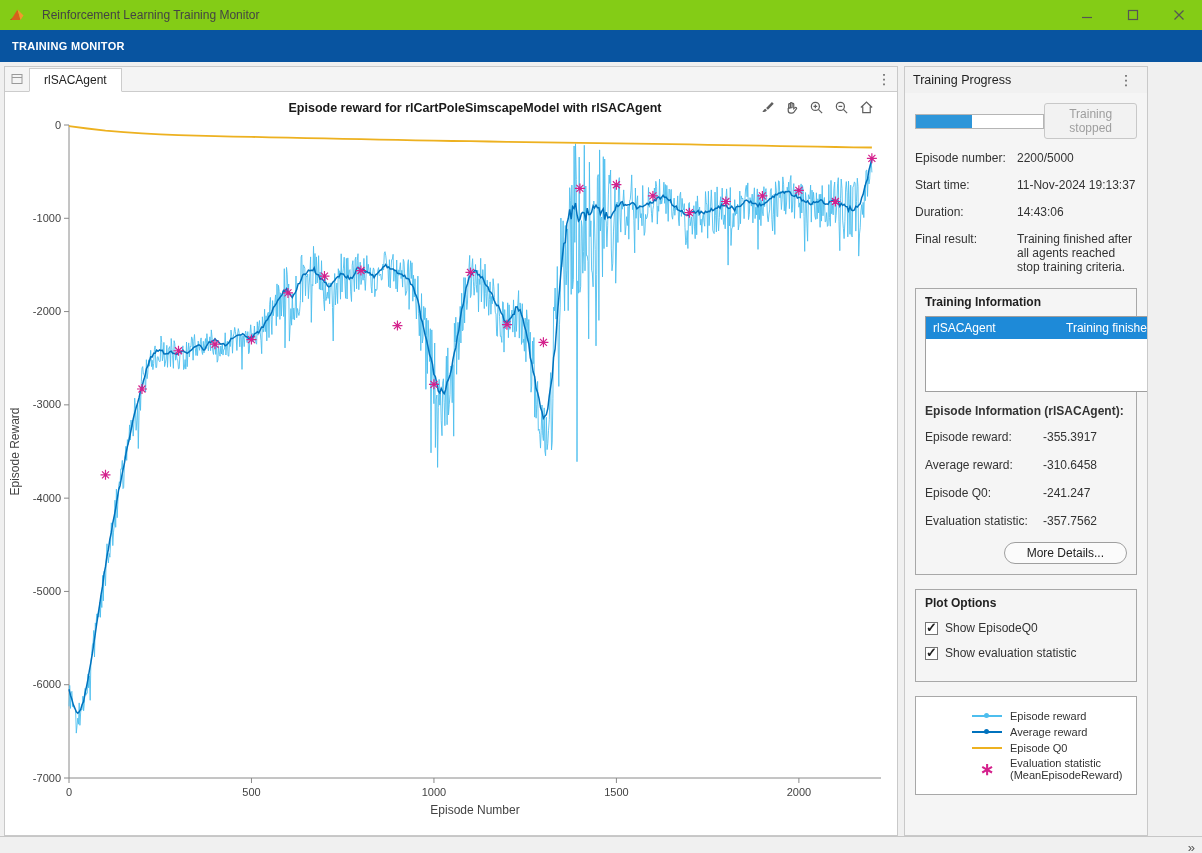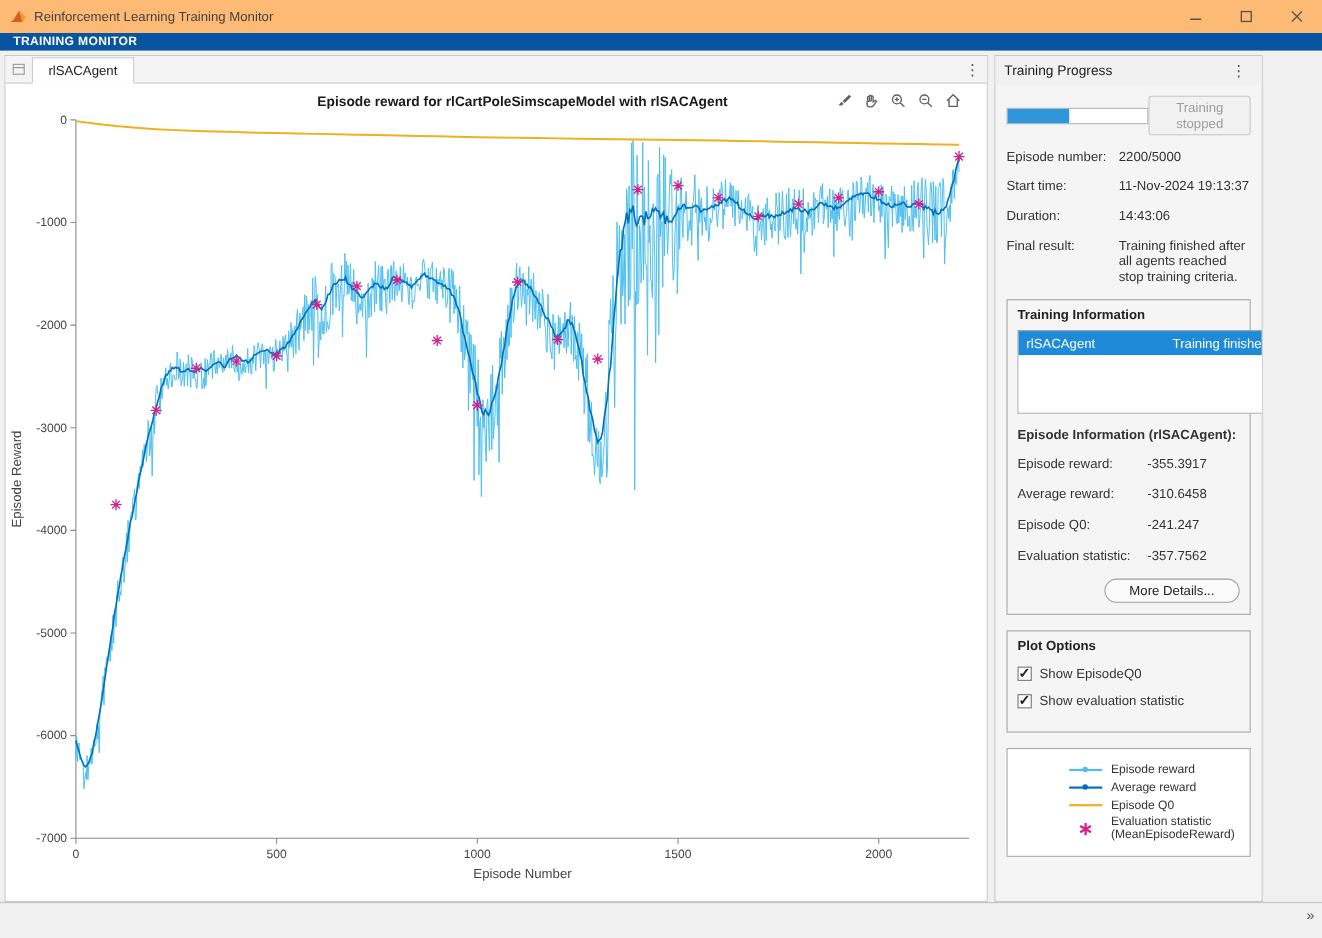--- a/index.html
+++ b/index.html
@@ -3,26 +3,26 @@
 <meta charset="utf-8">
 <style>
   * { box-sizing: border-box; }
   html,body { margin:0; padding:0; }
   body {
     width:1202px; height:853px; overflow:hidden; position:relative;
     font-family:"Liberation Sans", sans-serif; font-size:12px; color:#333;
     background:#f0f0f0;
   }
   
-  .titlebar { height:30px; display:flex; align-items:center; padding-left:8px; gap:7px; background:#fdba74; }
+  .titlebar { height:30px; display:flex; align-items:center; padding-left:8px; gap:18px; background:#84cc16; }
   .titlebar .title { color:#444; font-size:12px; }
   .win-controls { margin-left:auto; display:flex; height:100%; }
   .win-btn { width:46px; height:100%; display:flex; align-items:center; justify-content:center; color:#555; }
   
-  .ribbon { height:16px; color:#fff; display:flex; align-items:center; }
+  .ribbon { height:32px; color:#fff; display:flex; align-items:center; }
   .ribbon-tab { padding:0 12px; font-size:11px; font-weight:bold; letter-spacing:.3px; height:100%; display:flex; align-items:center; }
   
   .main { display:flex; height:770px; margin-top:4px; }
   .plot-panel { width:894px; margin-left:4px; background:#fff; border:1px solid #c9c9c9; display:flex; flex-direction:column; }
   .tabstrip { height:25px; background:#f4f4f4; border-bottom:1px solid #ccc; display:flex; align-items:flex-end; }
   .tabstrip-icon { width:24px; height:24px; display:flex; align-items:center; justify-content:center; color:#9a9a9a; }
   .tab { height:24px; background:#fff; border:1px solid #ccc; border-bottom:1px solid #fff; margin-bottom:-1px; padding:0 14px; display:flex; align-items:center; font-size:12px; color:#222; }
   .tab-menu, .rp-menu { margin-left:auto; width:26px; text-align:center; color:#555; font-size:14px; align-self:center; line-height:20px; }
   .plot-area { position:relative; flex:1; }
   #chart-svg { position:absolute; left:0; top:0; width:100%; height:100%; }

